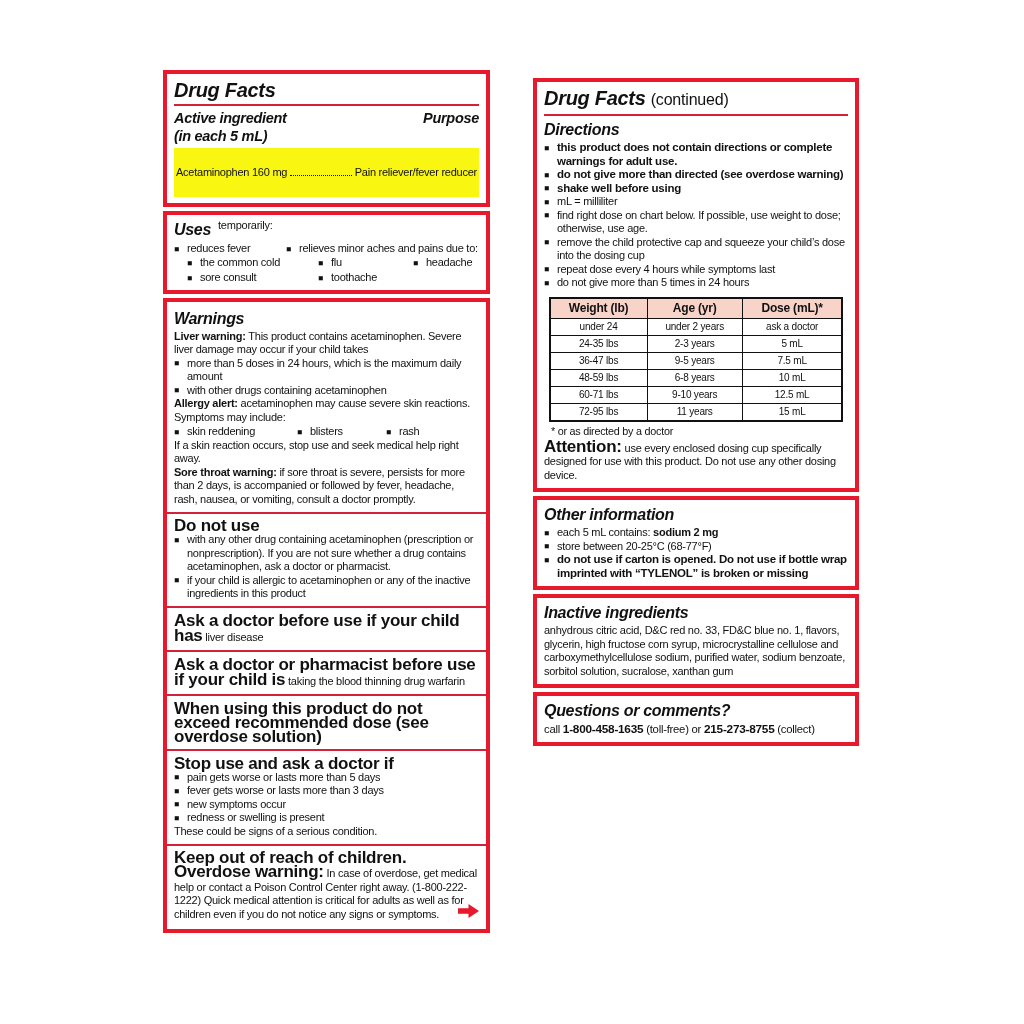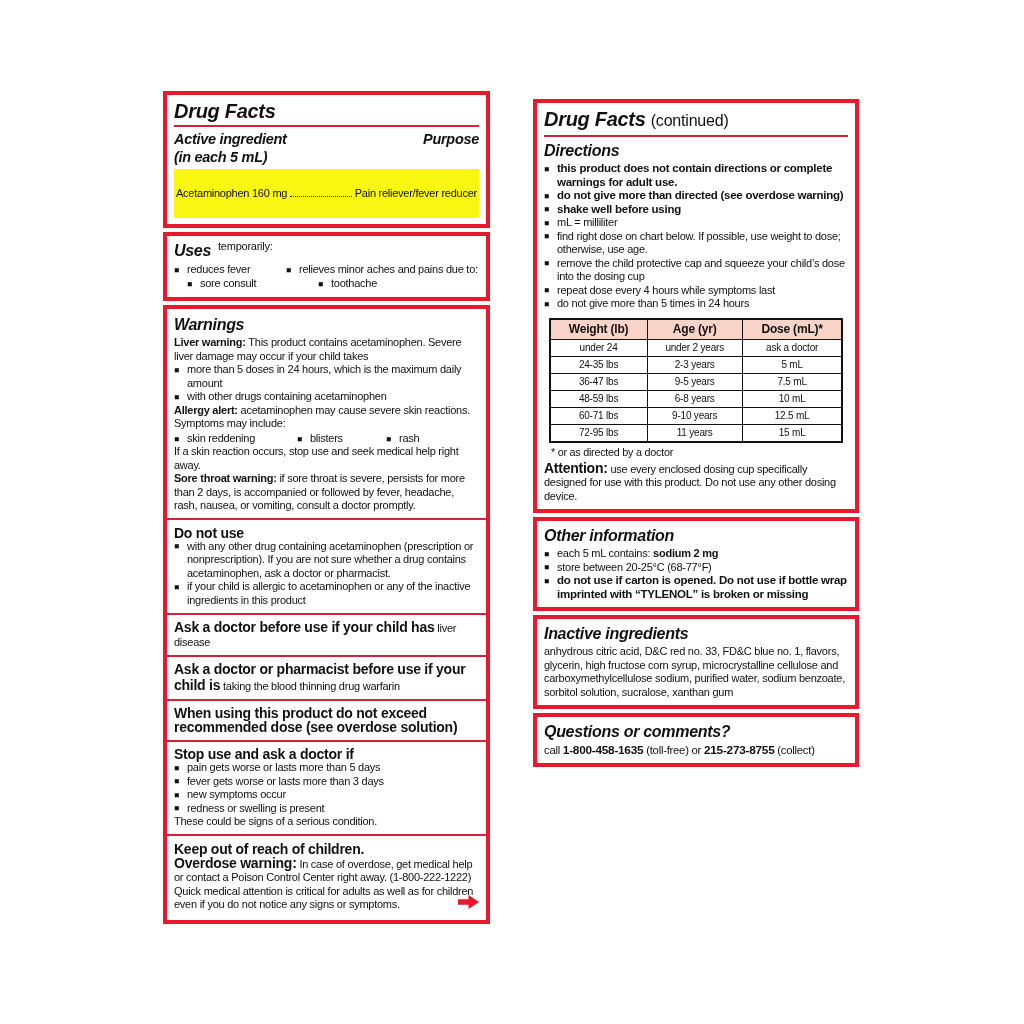--- a/index.html
+++ b/index.html
@@ -8,32 +8,32 @@
     --yellow:#f9f612;
     --pink:#f8d3c8;
     --ink:#111111;
   }
   html,body{margin:0;padding:0;}
   body{
     width:1024px;height:1024px;position:relative;background:#ffffff;
     font-family:"Liberation Sans",sans-serif;color:var(--ink);
     -webkit-font-smoothing:antialiased;
   }
-  .panel{position:absolute;display:flex;flex-direction:column;gap:4px;margin-top:21px;}
+  .panel{position:absolute;display:flex;flex-direction:column;gap:4px;}
   #left-panel{left:163px;top:70px;width:327px;}
   #right-panel{left:533px;top:78px;width:326px;}
   .box{border:4px solid var(--red);background:#fff;padding:4px 7px 6px;box-sizing:border-box;}
 
   .df-title{font-size:20px;font-weight:bold;font-style:italic;letter-spacing:-0.3px;line-height:24px;}
   .df-title .cont{font-style:normal;font-weight:normal;font-size:16px;letter-spacing:-0.2px;}
   .title-rule{border:0;border-top:2.5px solid var(--rule);margin:2px 0 4px;}
 
   .sec-heading{font-size:16px;font-weight:bold;font-style:italic;letter-spacing:-0.3px;line-height:19px;margin:1px 0 2px;}
   .txt{font-size:11px;line-height:13.5px;letter-spacing:-0.25px;margin:0;}
-  .bold12{font-size:14px;font-weight:bold;line-height:14px;letter-spacing:-0.25px;margin:0;}
+  .bold12{font-size:17px;font-weight:bold;line-height:14px;letter-spacing:-0.25px;margin:0;}
   b{letter-spacing:-0.25px;}
 
   ul.bul{list-style:none;margin:0;padding:0;}
   ul.bul li{position:relative;padding-left:13px;font-size:11px;line-height:13.5px;letter-spacing:-0.25px;}
   ul.bul li::before{content:"■";position:absolute;left:0;top:0.5px;font-size:8.5px;line-height:13.5px;}
   ul.bul li.bold-li{font-weight:bold;font-size:11.5px;}
 
   .bli{position:relative;padding-left:13px;font-size:11px;line-height:14.5px;letter-spacing:-0.25px;}
   .bli::before{content:"■";position:absolute;left:0;top:1px;font-size:8.5px;}
   .flex-row{display:flex;}
@@ -88,20 +88,25 @@
   </div>
 
   <div class="box">
     <div class="heading-inline">
       <span class="sec-heading">Uses</span>
       <span class="txt">temporarily:</span>
     </div>
     <div class="flex-row">
       <span class="bli w-col1">reduces fever</span>
       <span class="bli">relieves minor aches and pains due to:</span>
+    </div>
+    <div class="flex-row uses-indent">
+      <span class="bli w-col2">the common cold</span>
+      <span class="bli w-col3">flu</span>
+      <span class="bli">headache</span>
     </div>
     <div class="flex-row uses-indent">
       <span class="bli w-col2">sore consult</span>
       <span class="bli">toothache</span>
     </div>
   </div>
 
   <div class="box">
 
     <div class="sub">

